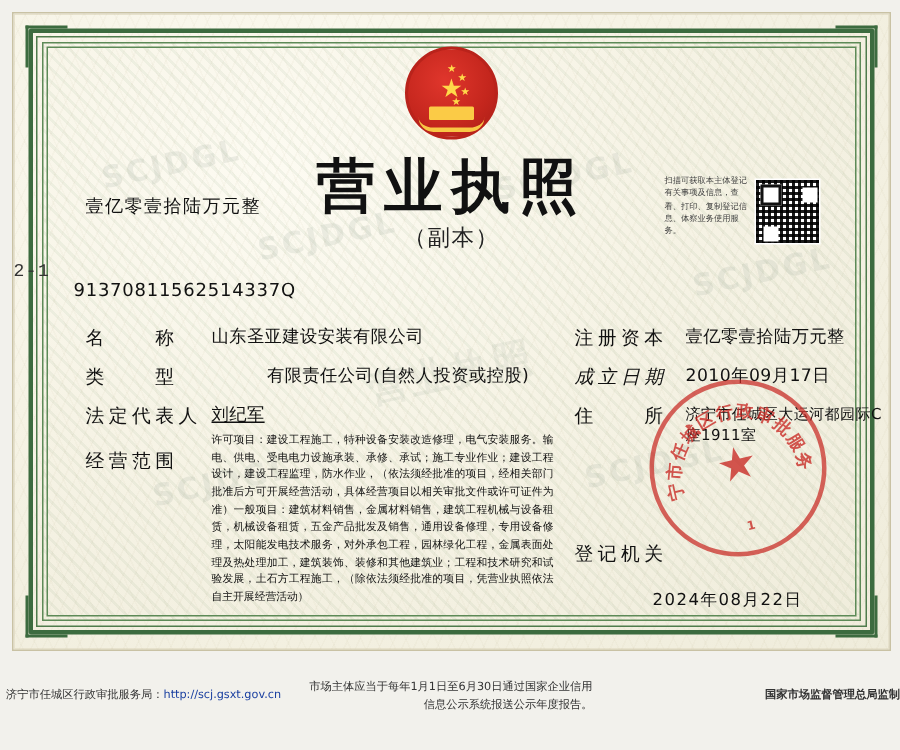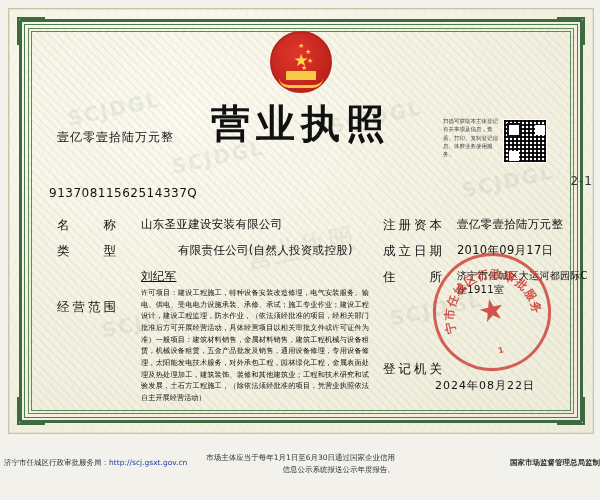--- a/index.html
+++ b/index.html
@@ -96,22 +96,22 @@
   .title{
     position:absolute;left:0;right:0;top:88px;text-align:center;
     font-family:"DejaVu Sans","Liberation Sans",sans-serif;
     font-size:39px;font-weight:bold;color:#111;letter-spacing:6px;
   }
   .subtitle{
     position:absolute;left:0;right:0;top:140px;text-align:center;
     font-size:15px;color:#222;letter-spacing:1px;
   }
   .serial{
-    position:absolute;left:0;right:0;top:165px;text-align:right;
-    font-size:12px;color:#333;letter-spacing:1px;
+    position:absolute;left:0;right:0;top:165px;text-align:left;
+    font-size:12px;color:#333;letter-spacing:1px;font-family:Liberation Mono, monospace;
   }
 
   
   .code-label{
     position:absolute;left:48px;top:120px;font-size:12px;color:#111;letter-spacing:1px;
   }
   .code-value{
     position:absolute;left:40px;top:145px;font-size:12px;color:#111;letter-spacing:.5px;margin-top:32px;
   }
 
@@ -163,21 +163,21 @@
   .seal .arc text{
     font-size:11.5px;font-weight:bold;letter-spacing:1px;
     fill:rgba(200,40,35,.78);
     font-family:"DejaVu Sans","Liberation Sans",sans-serif;
   }
   .seal .bottom-text{
     position:absolute;left:0;right:0;bottom:12px;text-align:center;
     font-size:8px;font-weight:bold;
   }
   .issue-date{
-    position:absolute;right:58px;bottom:40px;
+    position:absolute;right:58px;bottom:26px;
     font-size:11px;color:#111;letter-spacing:1px;margin-left:48px;
   }
 
   
   .footer{
     position:absolute;left:0;right:0;bottom:10px;height:46px;
     font-size:7.5px;color:#333;
   }
   .footer .f1{position:absolute;left:4px;top:14px;}
   .footer .f1 a{color:#1a3fa0;text-decoration:none;}
@@ -212,43 +212,45 @@
       <div class="star">★</div>
       <div class="ministar" style="left:28px;top:12px;">★</div>
       <div class="ministar" style="left:35px;top:18px;">★</div>
       <div class="ministar" style="left:37px;top:27px;">★</div>
       <div class="ministar" style="left:31px;top:34px;">★</div>
       <div class="gate"></div>
       <div class="wheat"></div>
     </div>
 
     <div class="title">营业执照</div>
+    <div class="subtitle">（副本）</div>
     <div class="serial">2-1</div>
 
     <div class="code-label">壹亿零壹拾陆万元整</div>
     <div class="code-value">91370811562514337Q</div>
 
     <div class="qr-note">扫描可获取本主体登记有关事项及信息，查看、打印、复制登记信息、体察业务使用服务。</div>
     <div class="qr-box"></div>
 
     <div class="field-label" style="left:48px;top:208px;">名　　称</div>
     <div class="field-value" style="left:132px;top:208px;">山东圣亚建设安装有限公司</div>
 
     <div class="field-label" style="left:48px;top:234px;">类　　型</div>
     <div class="field-value" style="left:132px;top:234px;margin-left:37px;">有限责任公司(自然人投资或控股)</div>
 
+    <div class="field-label" style="left:48px;top:260px;">法定代表人</div>
     <div class="field-value" style="left:132px;top:260px;text-decoration:underline;">刘纪军</div>
 
     <div class="field-label" style="left:48px;top:290px;">经营范围</div>
     <div class="biz-scope">许可项目：建设工程施工，特种设备安装改造修理，电气安装服务。输电、供电、受电电力设施承装、承修、承试；施工专业作业；建设工程设计，建设工程监理，防水作业，（依法须经批准的项目，经相关部门批准后方可开展经营活动，具体经营项目以相关审批文件或许可证件为准）一般项目：建筑材料销售，金属材料销售，建筑工程机械与设备租赁，机械设备租赁，五金产品批发及销售，通用设备修理，专用设备修理，太阳能发电技术服务，对外承包工程，园林绿化工程，金属表面处理及热处理加工，建筑装饰、装修和其他建筑业；工程和技术研究和试验发展，土石方工程施工，（除依法须经批准的项目，凭营业执照依法自主开展经营活动）</div>
 
     <div class="field-label" style="left:374px;top:208px;">注册资本</div>
     <div class="field-value" style="left:448px;top:208px;">壹亿零壹拾陆万元整</div>
 
-    <div class="field-label" style="left:374px;top:234px;">成立日期</div>
+    <div class="field-label" style="left:374px;top:234px;font-style:italic;">成立日期</div>
     <div class="field-value" style="left:448px;top:234px;">2010年09月17日</div>
 
     <div class="field-label" style="left:374px;top:260px;">住　　所</div>
     <div class="field-value" style="left:448px;top:260px;font-size:10px;">济宁市任城区大运河都园际C座1911室</div>
 
     <div class="field-label" style="left:374px;top:352px;">登记机关</div>
 
     <div class="seal">
       <svg class="arc" viewBox="0 0 112 112">
         <defs>

